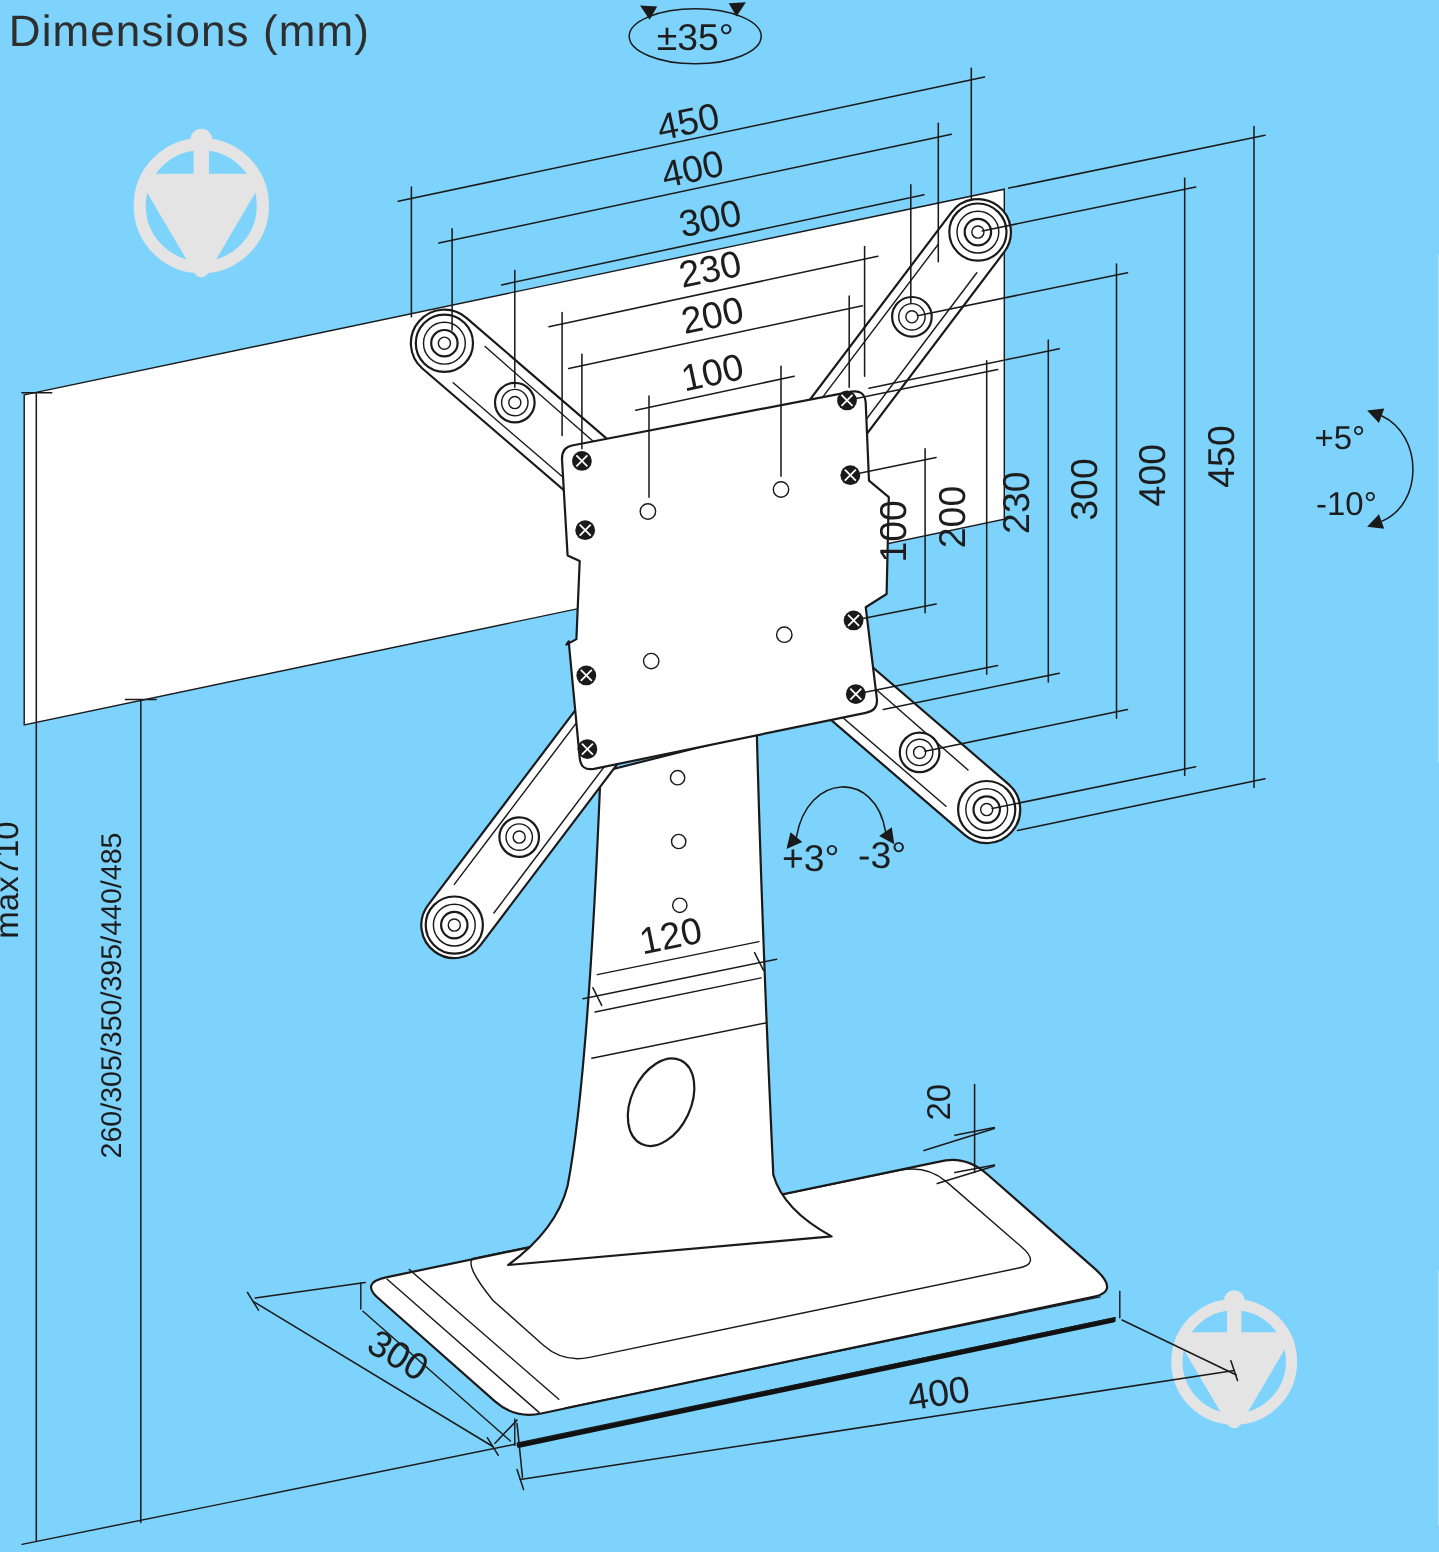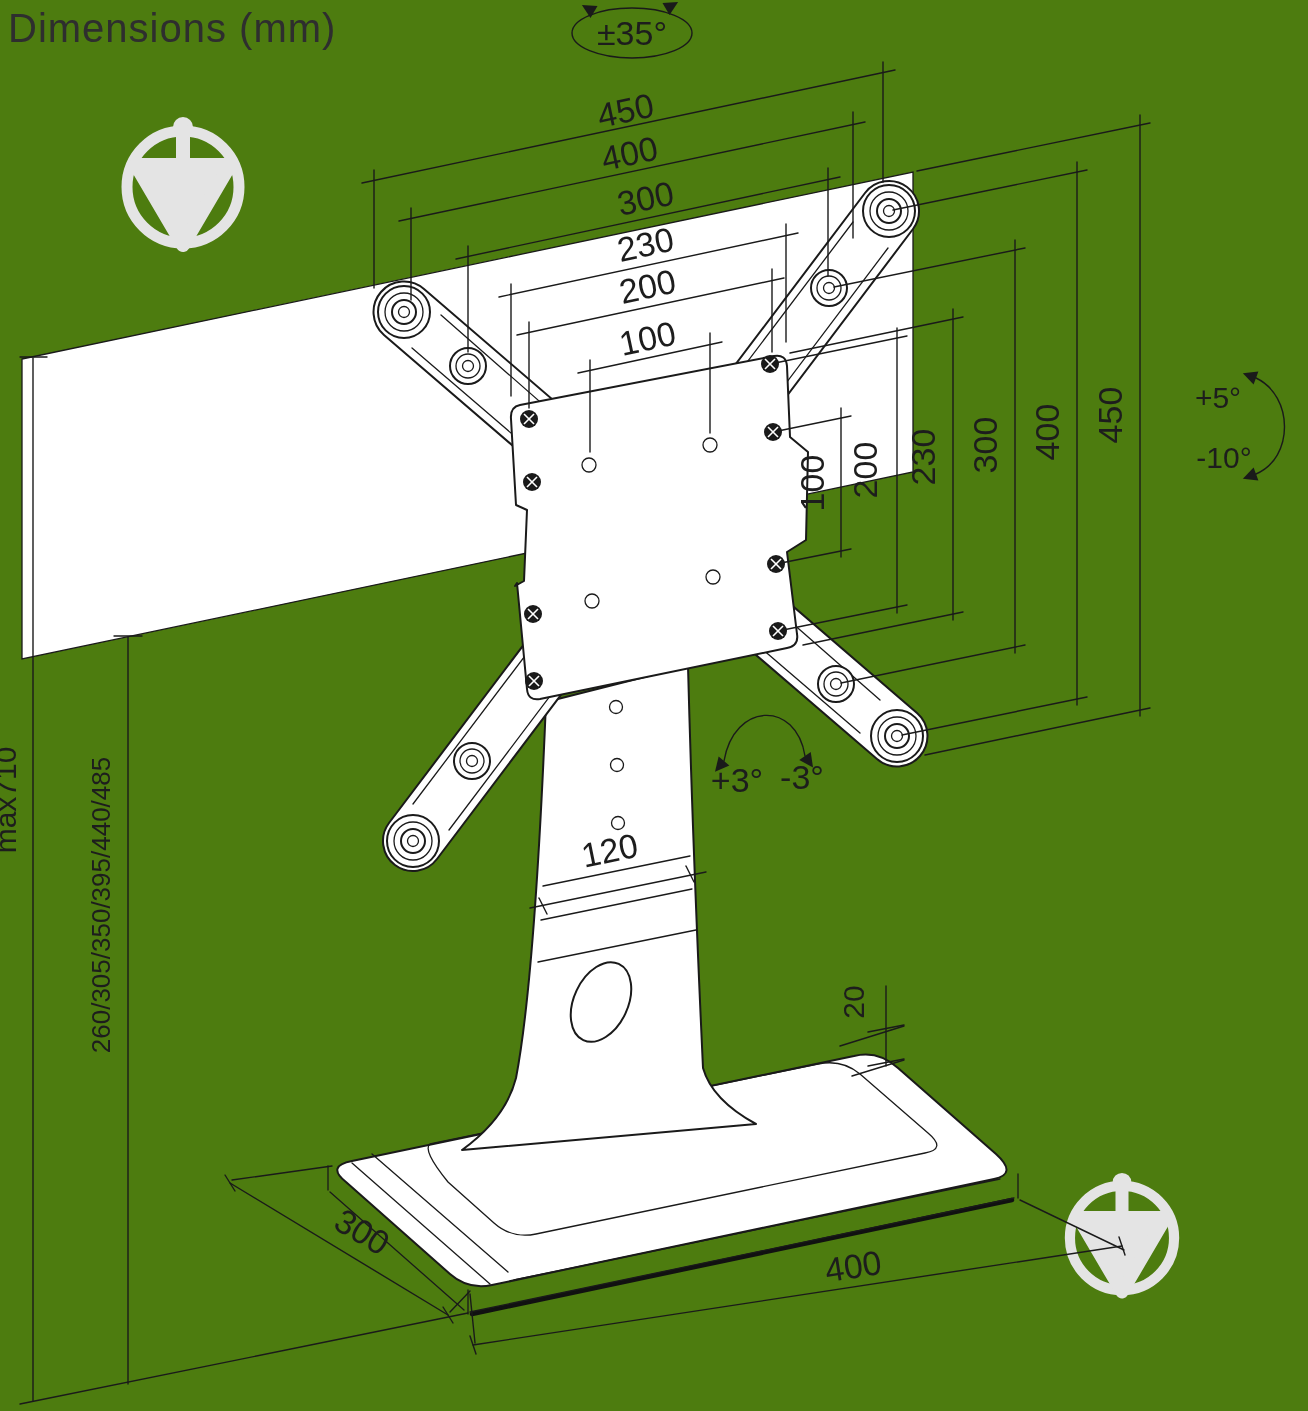--- a/index.html
+++ b/index.html
@@ -1,16 +1,16 @@
 <!DOCTYPE html>
 <html><head>
 <meta charset="utf-8">
 <style>
   html,body{margin:0;padding:0;background:#ffffff;}
-  .stage{position:relative;width:1308px;height:1411px;background:#4d7c0f;overflow:hidden;
+  .stage{position:relative;width:1308px;height:1411px;background:#7dd3fc;overflow:hidden;
          font-family:"Liberation Sans", sans-serif;}
   svg{display:block}
   .ln{stroke:#1a1a1a;stroke-width:2;fill:none;stroke-linecap:round;stroke-linejoin:round;}
   .thin{stroke:#1a1a1a;stroke-width:1.3;fill:none;stroke-linecap:round;}
   .dim{stroke:#1a1a1a;stroke-width:1.4;fill:none;stroke-linecap:round;}
   .thick{stroke:#111;stroke-width:4.5;fill:none;stroke-linecap:round;}
   .whitefill{fill:#ffffff;}
   .lbl{font-family:"Liberation Sans", sans-serif;font-size:34px;fill:#1d1d1d;}
   .lbl-s{font-family:"Liberation Sans", sans-serif;font-size:30px;fill:#1d1d1d;}
   .lbl-xs{font-family:"Liberation Sans", sans-serif;font-size:26px;fill:#1d1d1d;}

